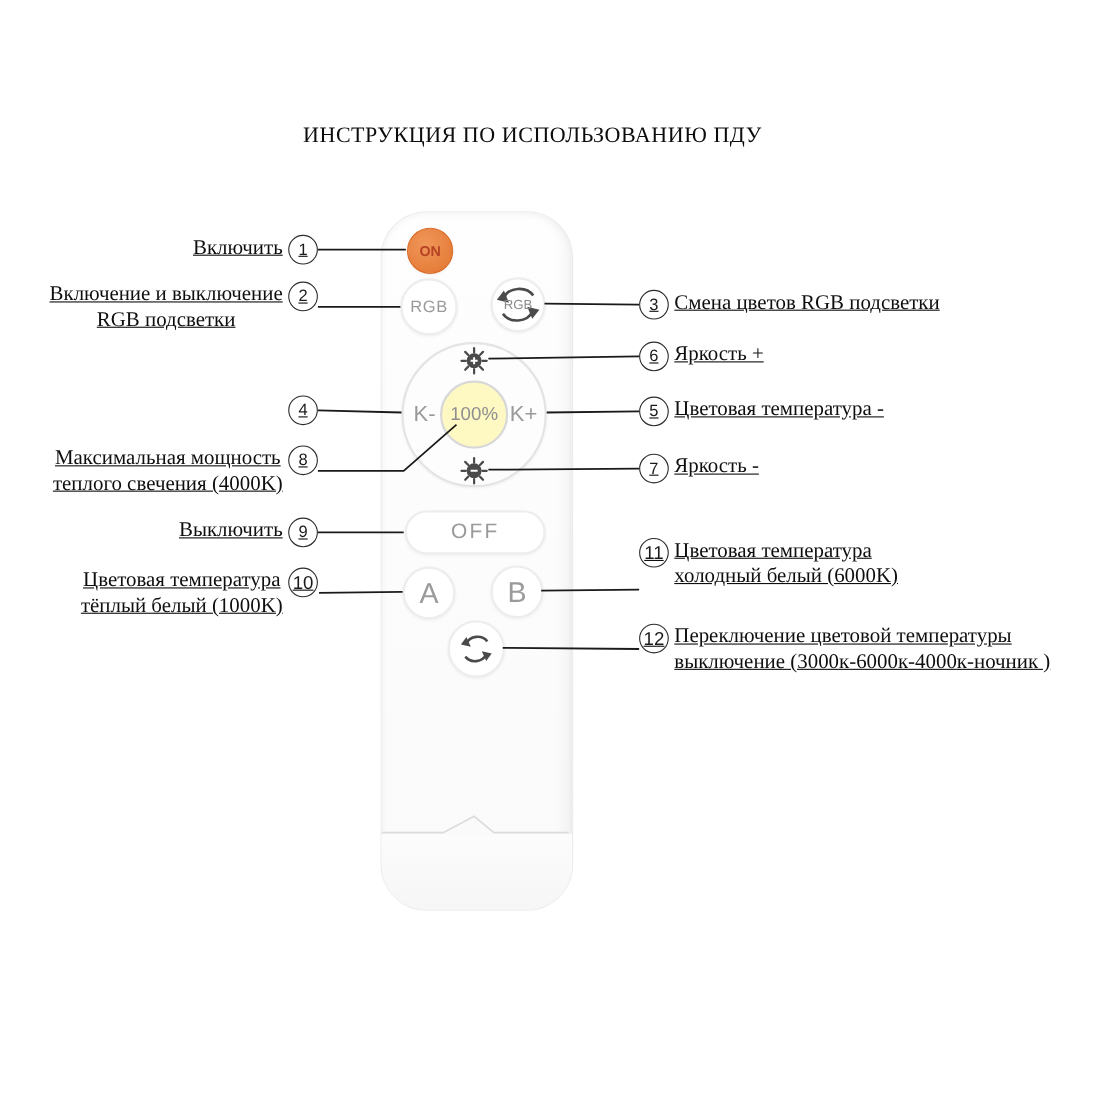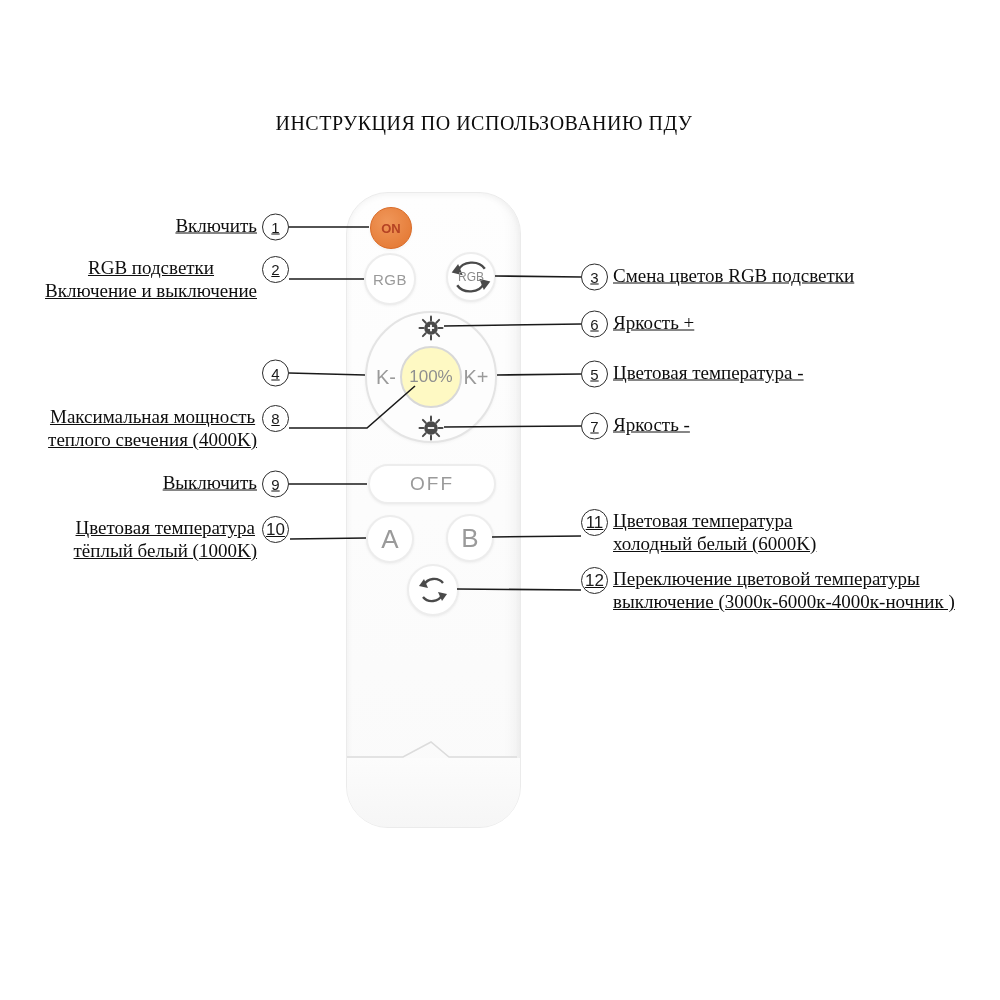--- a/index.html
+++ b/index.html
@@ -168,22 +168,22 @@
 
   <div class="co co-left" style="top:227px">
     <div class="co-text">
         <span>Включить</span>
       </div>
     <div class="badge">1</div>
   </div>
 
   <div class="co co-left" style="top:279px">
     <div class="co-text">
-      <span>RGB подсветки</span>
-        <span>Включение и выключение</span>
+      <span>Включение и выключение</span>
+        <span>RGB подсветки</span>
     </div>
     <div class="badge">2</div>
   </div>
 
   <div class="co co-left" style="top:373px">
     <div class="badge">4</div>
   </div>
 
   <div class="co co-left" style="top:428px">
     <div class="co-text">
@@ -229,21 +229,21 @@
       </div>
   </div>
 
   <div class="co co-right" style="top:426px">
     <div class="badge">7</div>
     <div class="co-text">
         <span>Яркость -</span>
       </div>
   </div>
 
-  <div class="co co-right" style="top:532px">
+  <div class="co co-right" style="top:512px">
     <div class="badge badge-sm">11</div>
     <div class="co-text">
       <span>Цветовая температура</span>
         <span>холодный белый (6000K)</span>
     </div>
   </div>
 
   <div class="co co-right" style="top:590px">
     <div class="badge badge-sm">12</div>
     <div class="co-text">

